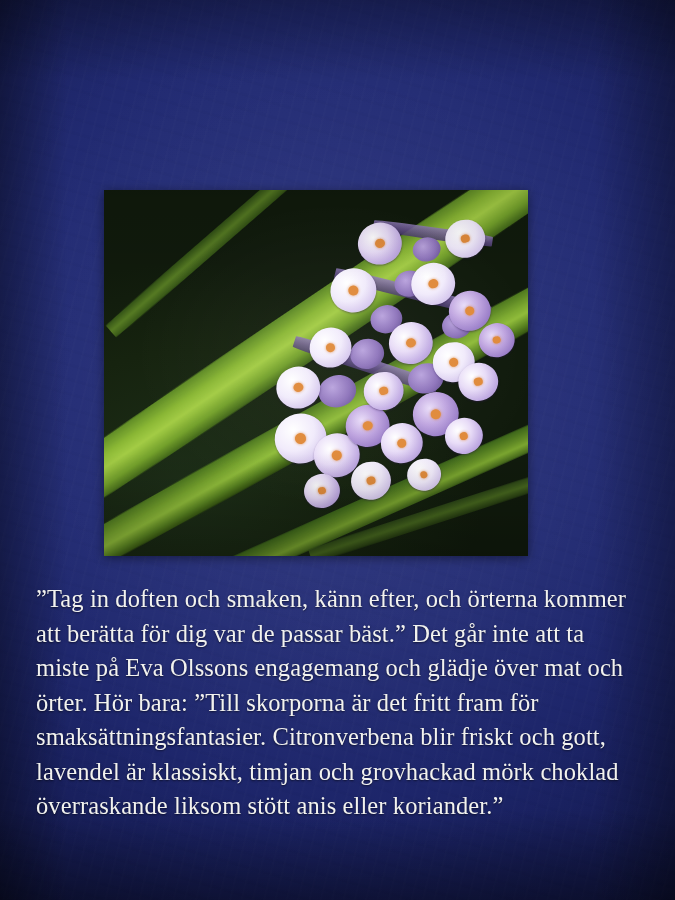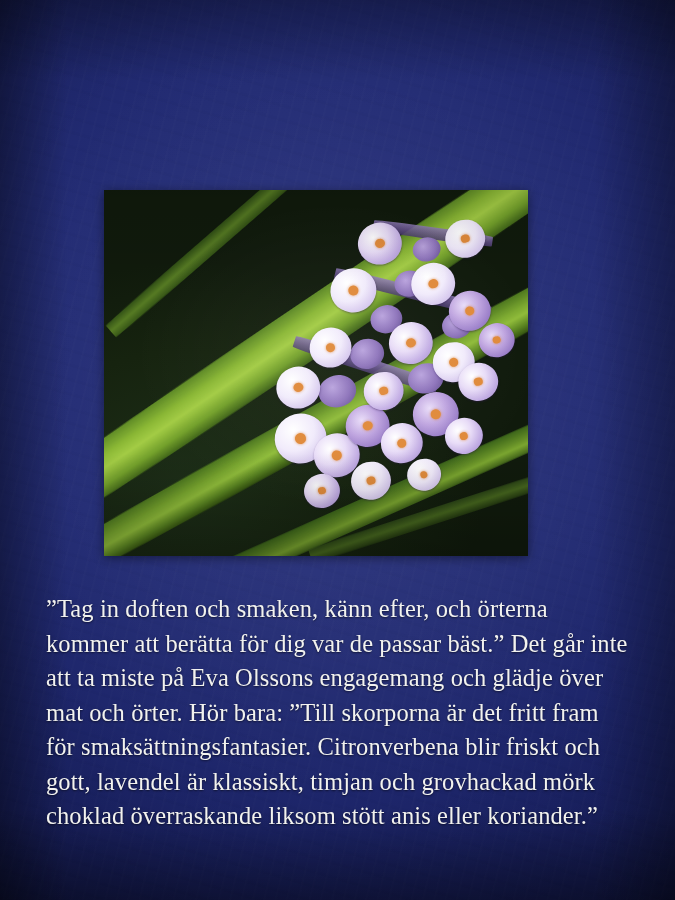--- a/index.html
+++ b/index.html
@@ -164,21 +164,21 @@
     left: 36px;
     top: 582px;
     width: 604px;
     color: #f2f2ef;
     font-family: "Liberation Serif", serif;
     font-size: 24.5px;
     line-height: 34.5px;
     letter-spacing: 0.1px;
     text-shadow: 0 1px 2px rgba(0,0,0,0.55);
   }
-  #caption p { margin: 10px; }
+  #caption p { margin: 0; }
 </style>
 </head>
 <body>
 
 <div id="page">
 
   <div class="streaks"></div>
   <div class="vignette"></div>
   <div class="edge-dark"></div>
 

